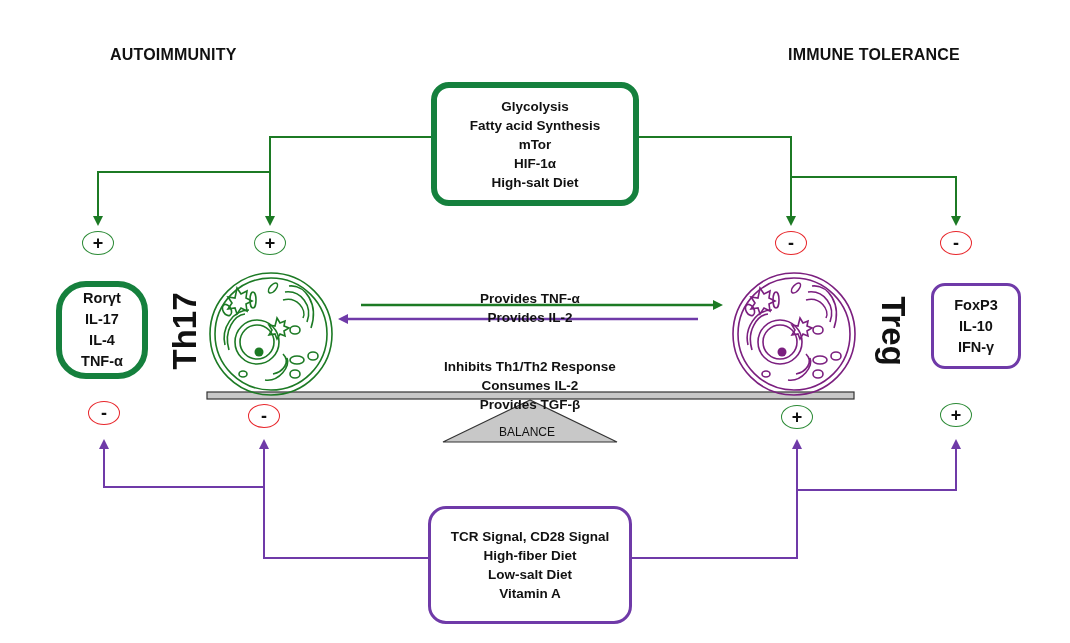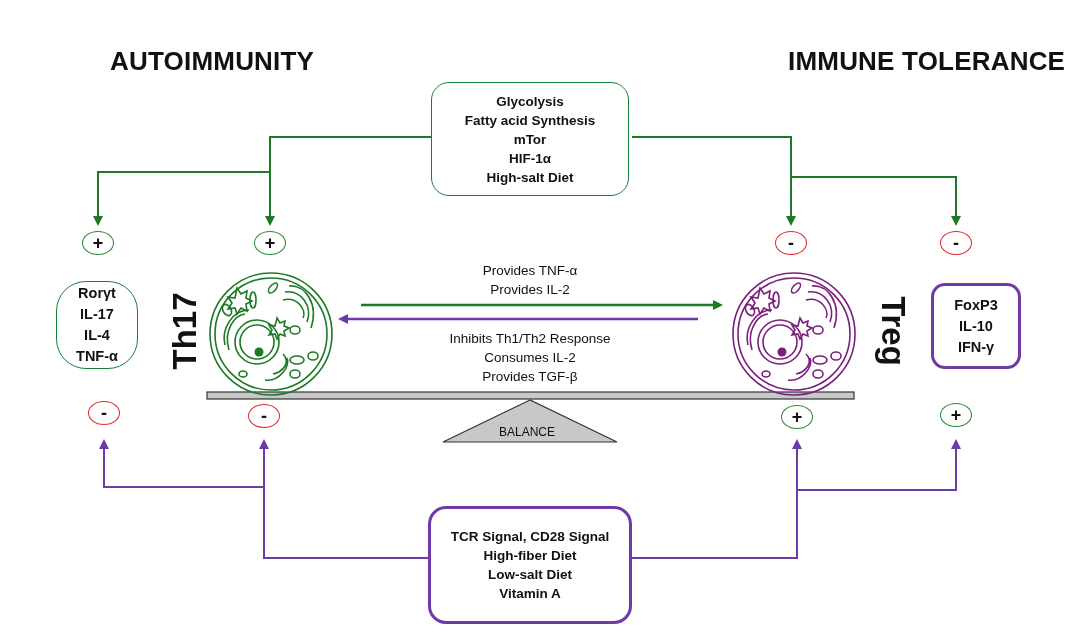--- a/index.html
+++ b/index.html
@@ -1,25 +1,25 @@
 <!DOCTYPE html>
 <html><head>
 <meta charset="utf-8">
 <style>
   html, body { margin: 0; padding: 0; background: #ffffff; }
   body { width: 1070px; height: 643px; position: relative; overflow: hidden;
          font-family: "Liberation Sans", "DejaVu Sans", sans-serif; color: #111; }
   .abs { position: absolute; }
-  .heading { font-weight: bold; font-size: 26px; letter-spacing: 0.2px; white-space: nowrap; }
+  .heading { font-weight: bold; font-size: 16px; letter-spacing: 0.2px; white-space: nowrap; }
   .box { position: absolute; border-radius: 18px; background: #fff; display: flex; flex-direction: column;
          align-items: center; justify-content: center; font-weight: bold; font-size: 13.5px; line-height: 19px; text-align: center; }
-  .box.green { border: 1px solid #15803d; }
+  .box.green { border: 6px solid #15803d; }
   .box.purple { border: 3px solid #6f3aa8; }
   .box.small { border-radius: 14px; font-size: 14.5px; line-height: 21px; }
-  .label-lines { display: flex; flex-direction: column; align-items: center; font-weight: normal; font-size: 13.5px; line-height: 19px; text-align: left; }
+  .label-lines { display: flex; flex-direction: column; align-items: center; font-weight: bold; font-size: 13.5px; line-height: 19px; text-align: left; margin-top: 28px; }
   .cell-name { position: absolute; font-weight: bold; font-size: 33px; white-space: nowrap; }
   .badge { position: absolute; width: 30px; height: 22px; border-radius: 50%; background: #fff;
            display: flex; align-items: center; justify-content: center; font-weight: bold; font-size: 18px; line-height: 1; }
   .badge.plus { border: 1.5px solid #2b8a35; }
   .badge.minus { border: 1.5px solid #e8262b; }
   svg.lines { position: absolute; left: 0; top: 0; }
   .balance-text { position: absolute; font-weight: normal; font-size: 12px; }
 </style>
 </head>
 <body>

